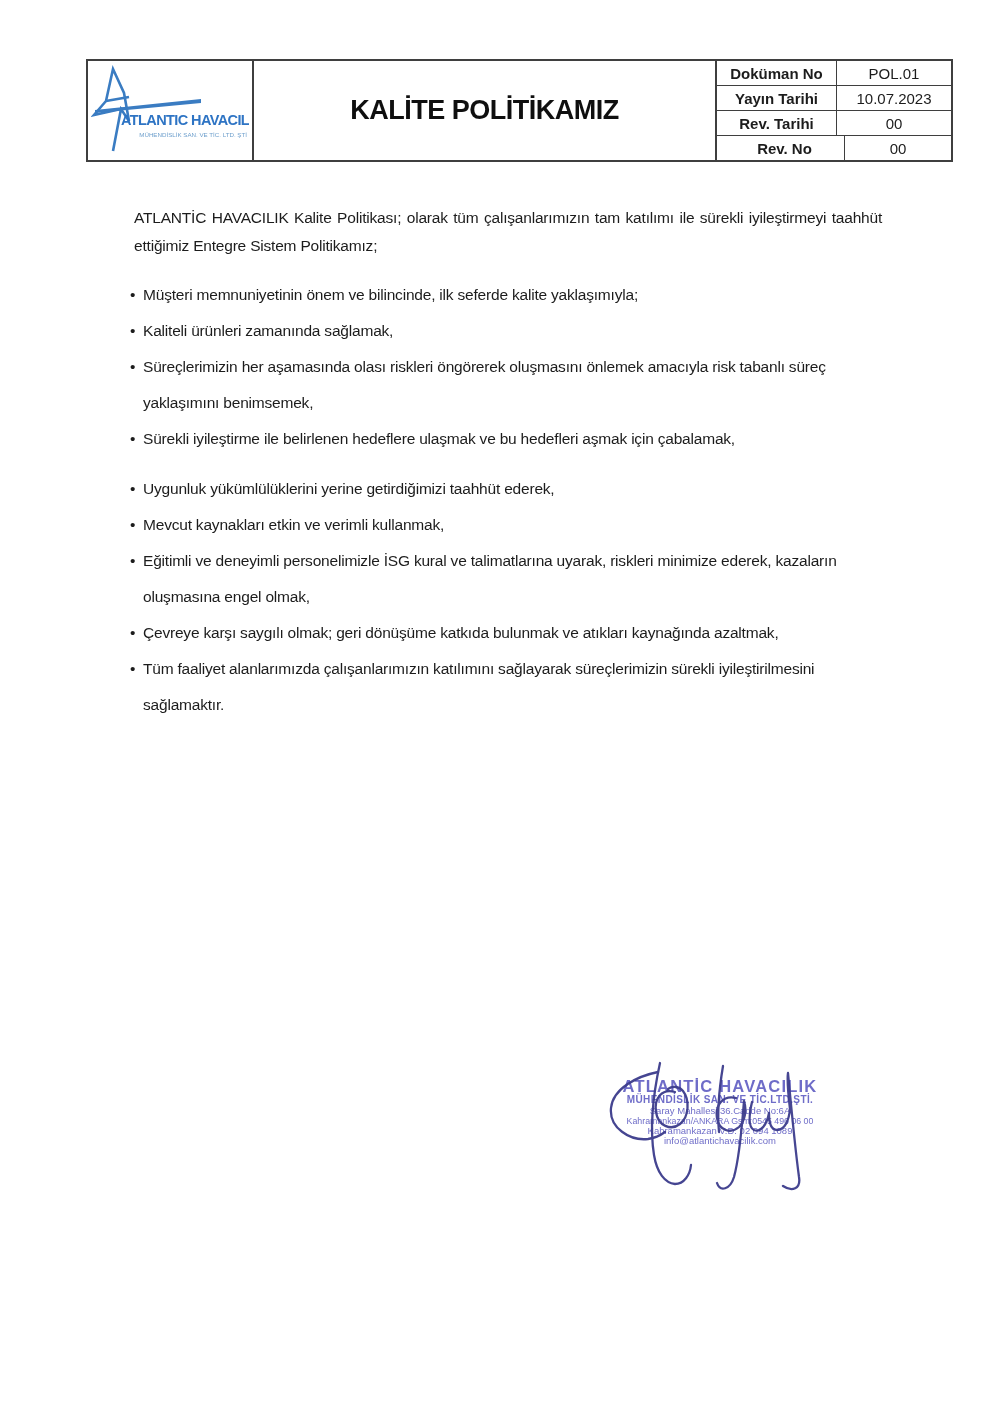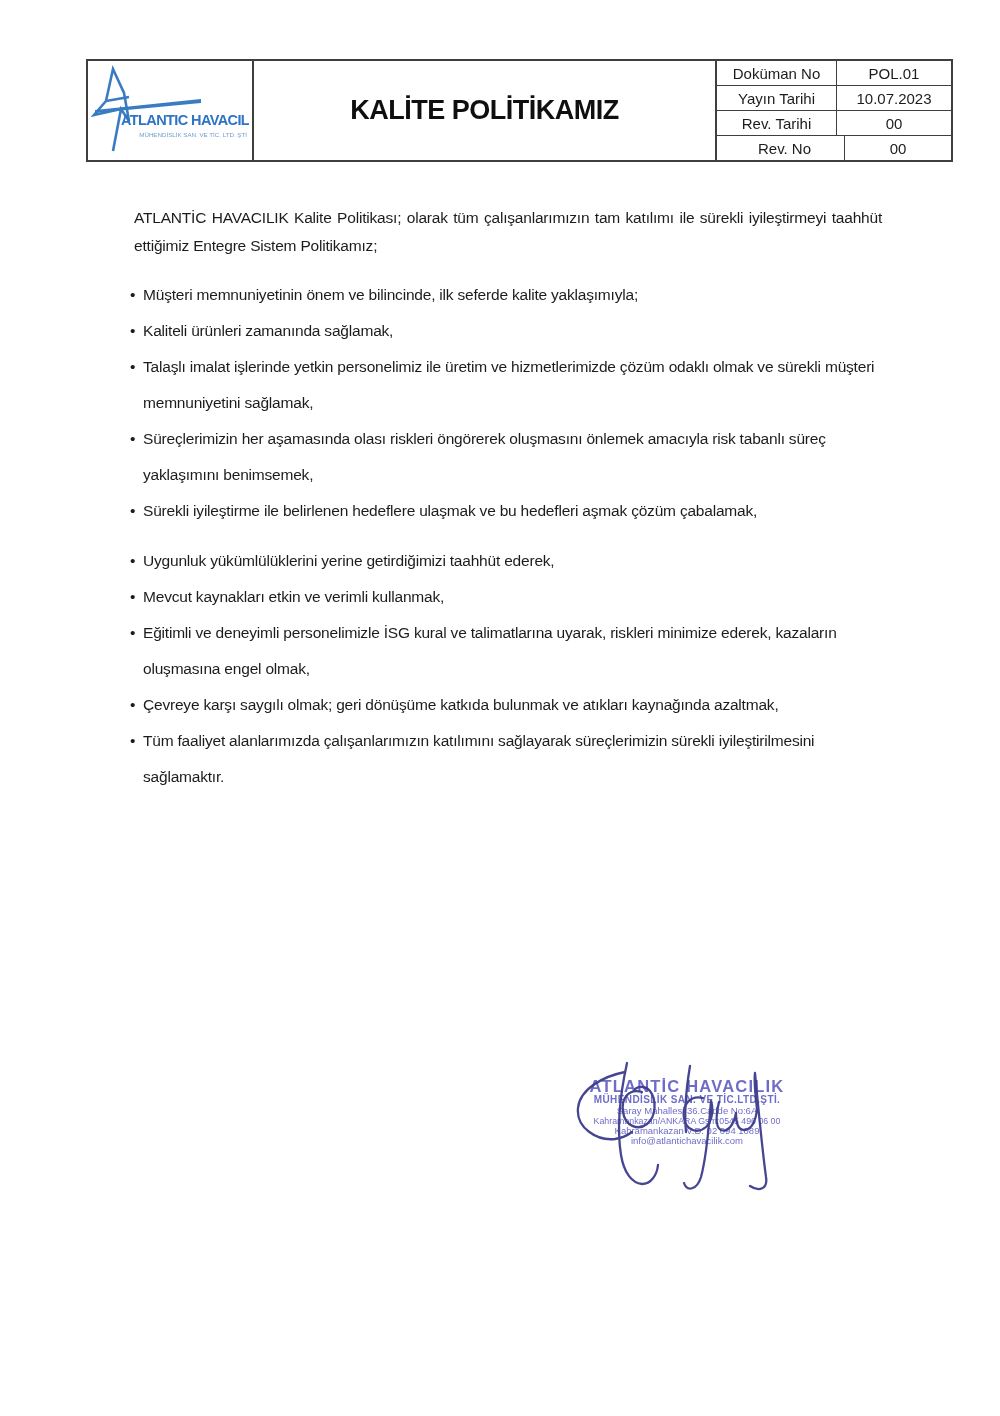--- a/index.html
+++ b/index.html
@@ -20,41 +20,41 @@
   .title-cell {
     flex:1; border-right:2px solid #3f3f3f; box-sizing:border-box;
     display:flex; align-items:center; justify-content:center;
   }
   .doc-title { font-weight:bold; font-size:27px; color:#0f0f0f; letter-spacing:-0.5px; }
   .meta { width:234px; display:flex; flex-direction:column; }
   .meta-row { flex:1; display:flex; border-bottom:1.5px solid #3f3f3f; box-sizing:border-box; }
   .meta-row:last-child { border-bottom:none;padding-left:8px; }
   .meta-label {
     width:120px; border-right:1.5px solid #3f3f3f; box-sizing:border-box;
-    font-weight:normal; font-size:15px; display:flex; align-items:center; justify-content:center;
+    font-weight:bold; font-size:15px; display:flex; align-items:center; justify-content:center;
   }
   .meta-value { flex:1; font-size:15px; display:flex; align-items:center; justify-content:center; }
 
   
   .content {
     position:absolute; left:118px; top:204px; width:764px;
     font-size:15.5px; letter-spacing:-0.2px; color:#1c1c1c;
   }
   .intro { text-align:justify; line-height:28px; margin:0 0 17px 16px; }
   .bullets { list-style:none; margin:0; padding:0 0 0 12px; }
   .bullets li { position:relative; padding-left:13px; line-height:36px; }
   .bullets li::before { content:"\2022"; position:absolute; left:0; top:0; }
   .bullets li.gap-top { margin-top:14px; }
   .signoff {
     font-weight:bold; font-size:16.5px; text-align:right;
     padding-right:110px; margin-top:6px; letter-spacing:-0.2px;
   }
 
   
-  .signature-block { position:absolute; left:547px; top:1040px; width:340px; height:210px; }
+  .signature-block { position:absolute; left:580px; top:1040px; width:340px; height:210px; }
 </style>
 </head>
 <body>
 
 <div class="page">
 
   <div class="header">
 
     <div class="logo-cell">
       <svg width="158" height="96" viewBox="0 0 158 96">
@@ -94,23 +94,22 @@
       </div>
     </div>
   </div>
 
   <div class="content">
     <p class="intro">ATLANTİC HAVACILIK Kalite Politikası; olarak tüm çalışanlarımızın tam katılımı ile sürekli iyileştirmeyi taahhüt ettiğimiz Entegre Sistem Politikamız;</p>
 
     <ul class="bullets">
       <li>Müşteri memnuniyetinin önem ve bilincinde, ilk seferde kalite yaklaşımıyla;</li>
       <li>Kaliteli ürünleri zamanında sağlamak,</li>
-      <li>Talaşlı imalat işlerinde yetkin personelimiz ile üretim ve hizmetlerimizde çözüm odaklı olmak ve sürekli müşteri memnuniyetini sağlamak,</li>
       <li>Süreçlerimizin her aşamasında olası riskleri öngörerek oluşmasını önlemek amacıyla risk tabanlı süreç yaklaşımını benimsemek,</li>
-      <li>Sürekli iyileştirme ile belirlenen hedeflere ulaşmak ve bu hedefleri aşmak çözüm çabalamak,</li>
+      <li>Sürekli iyileştirme ile belirlenen hedeflere ulaşmak ve bu hedefleri aşmak için çabalamak,</li>
       <li class="gap-top">Uygunluk yükümlülüklerini yerine getirdiğimizi taahhüt ederek,</li>
       <li>Mevcut kaynakları etkin ve verimli kullanmak,</li>
       <li>Eğitimli ve deneyimli personelimizle İSG kural ve talimatlarına uyarak, riskleri minimize ederek, kazaların oluşmasına engel olmak,</li>
       <li>Çevreye karşı saygılı olmak; geri dönüşüme katkıda bulunmak ve atıkları kaynağında azaltmak,</li>
       <li>Tüm faaliyet alanlarımızda çalışanlarımızın katılımını sağlayarak süreçlerimizin sürekli iyileştirilmesini sağlamaktır.</li>
     </ul>
 
   </div>
 
   <div class="signature-block">

